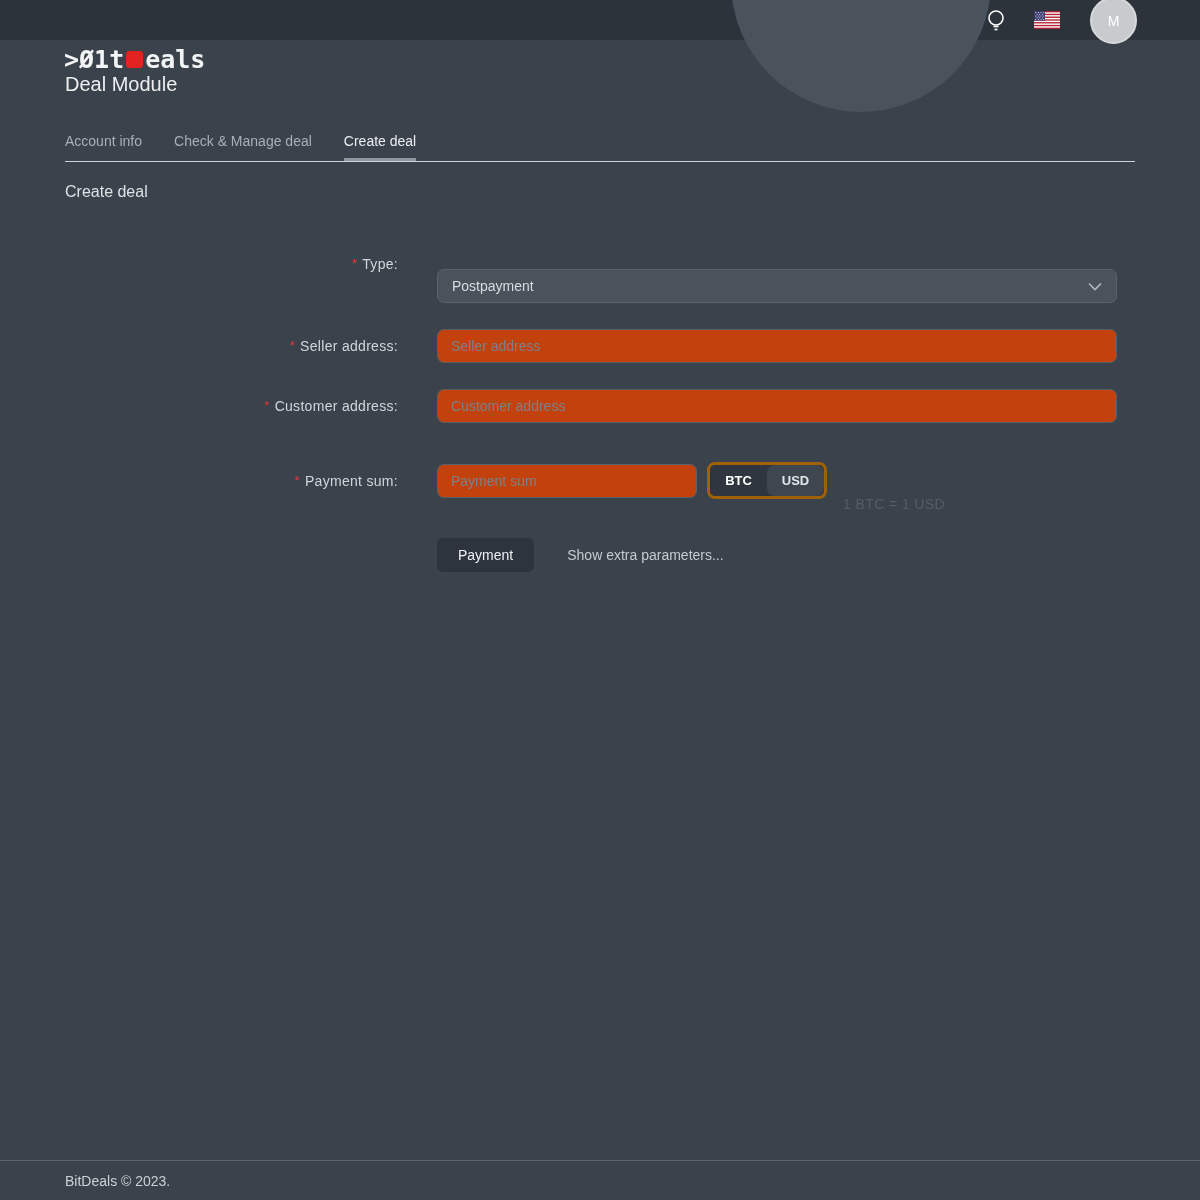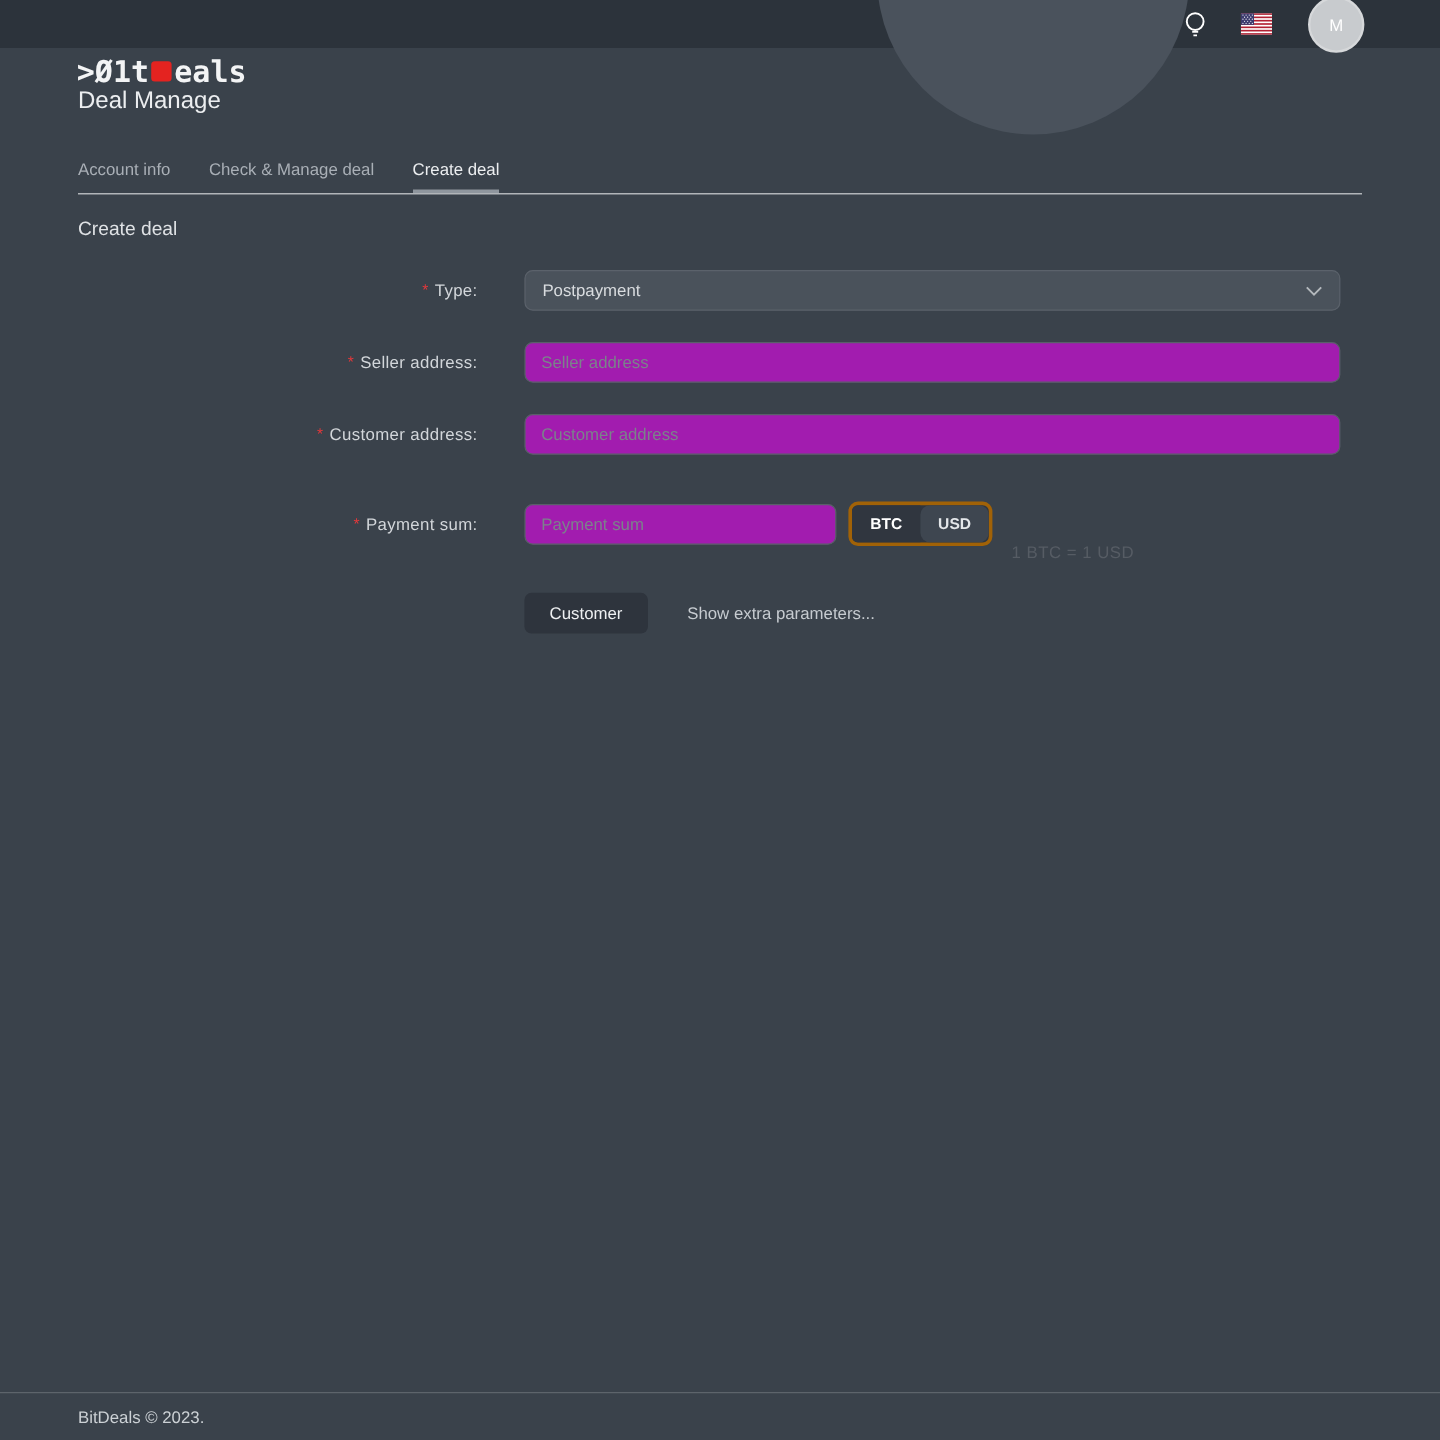--- a/index.html
+++ b/index.html
@@ -93,27 +93,28 @@
 
   .select {
     width: 680px; height: 34px;
     background: #4a525b;
     border: 1px solid #5b626b;
     border-radius: 7px;
     display: flex; align-items: center;
     padding: 0 14px;
     font-size: 14px; color: #d9dcdf;
     cursor: pointer;
+    margin-top: 44px;
   }
   .select .select-value { flex: 1; }
   .chevron { width: 14px; height: 9px; opacity: 0.85; }
 
   .text-input {
     width: 680px; height: 34px;
-    background: #a21caf;
+    background: #c2410c;
     border: 1px solid #596069;
     border-radius: 7px;
     padding: 0 13px;
     font-size: 14px; color: #d9dcdf;
     font-family: "Liberation Sans", sans-serif;
     outline: none;
   }
   .text-input::placeholder { color: #7b828b; opacity: 1; }
   .text-input.small { width: 260px; }
 
@@ -214,21 +215,21 @@
       </g>
     </svg>
   </div>
 
   <div class="avatar">
     <span>M</span>
   </div>
 </div>
 
 <div class="main">
-  <div class="page-title">Deal Manage</div>
+  <div class="page-title">Deal Module</div>
 
   <div class="tabs">
     <div class="tab">Account info</div>
     <div class="tab">Check &amp; Manage deal</div>
     <div class="tab active">Create deal</div>
   </div>
 
   <div class="section-title">Create deal</div>
 
   <div class="form">
@@ -273,21 +274,21 @@
         <input type="text" class="text-input small" placeholder="Payment sum" style="">
         <div class="toggle">
           <div class="toggle-opt active">BTC</div>
           <div class="toggle-opt inactive">USD</div>
         </div>
         <div class="rate">1 BTC = 1 USD</div>
       </div>
     </div>
 
     <div class="form-row actions" style="margin-left:372px;">
-      <button class="proceed-btn">Customer</button>
+      <button class="proceed-btn">Payment</button>
       <div class="extra-link">Show extra parameters...</div>
     </div>
 
   </div>
 </div>
 
 <div class="footer">
   <span>BitDeals © 2023.</span>
 </div>
 

